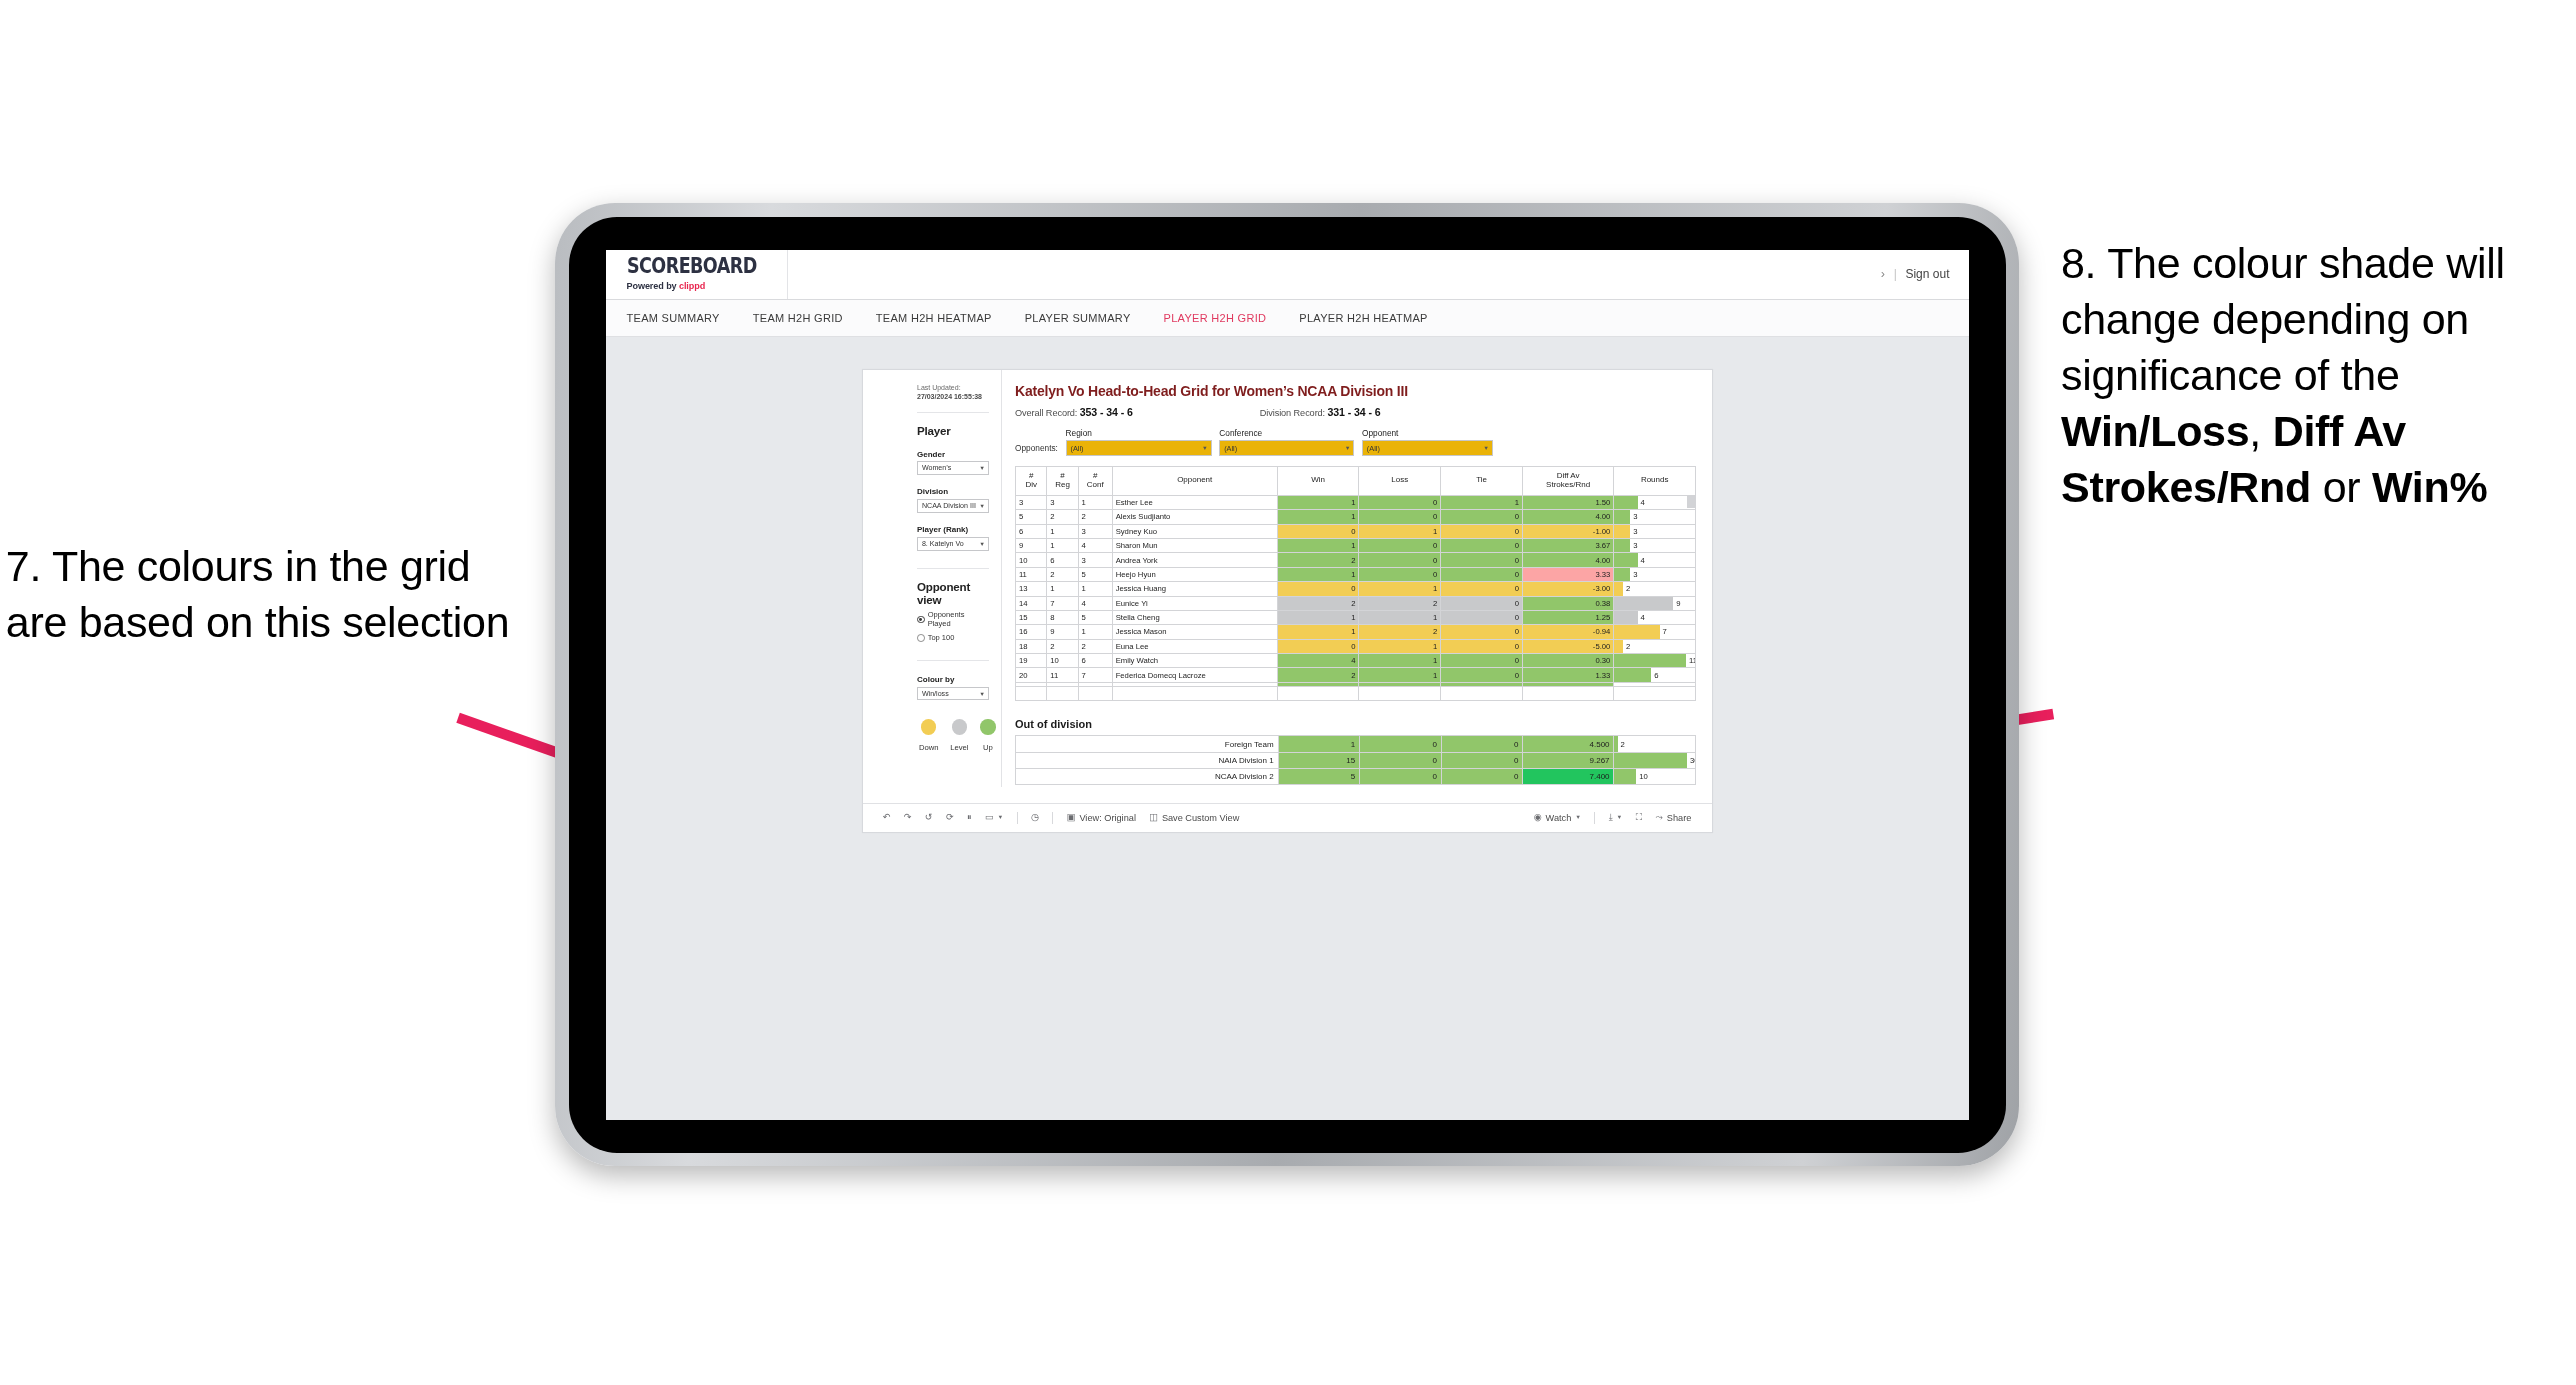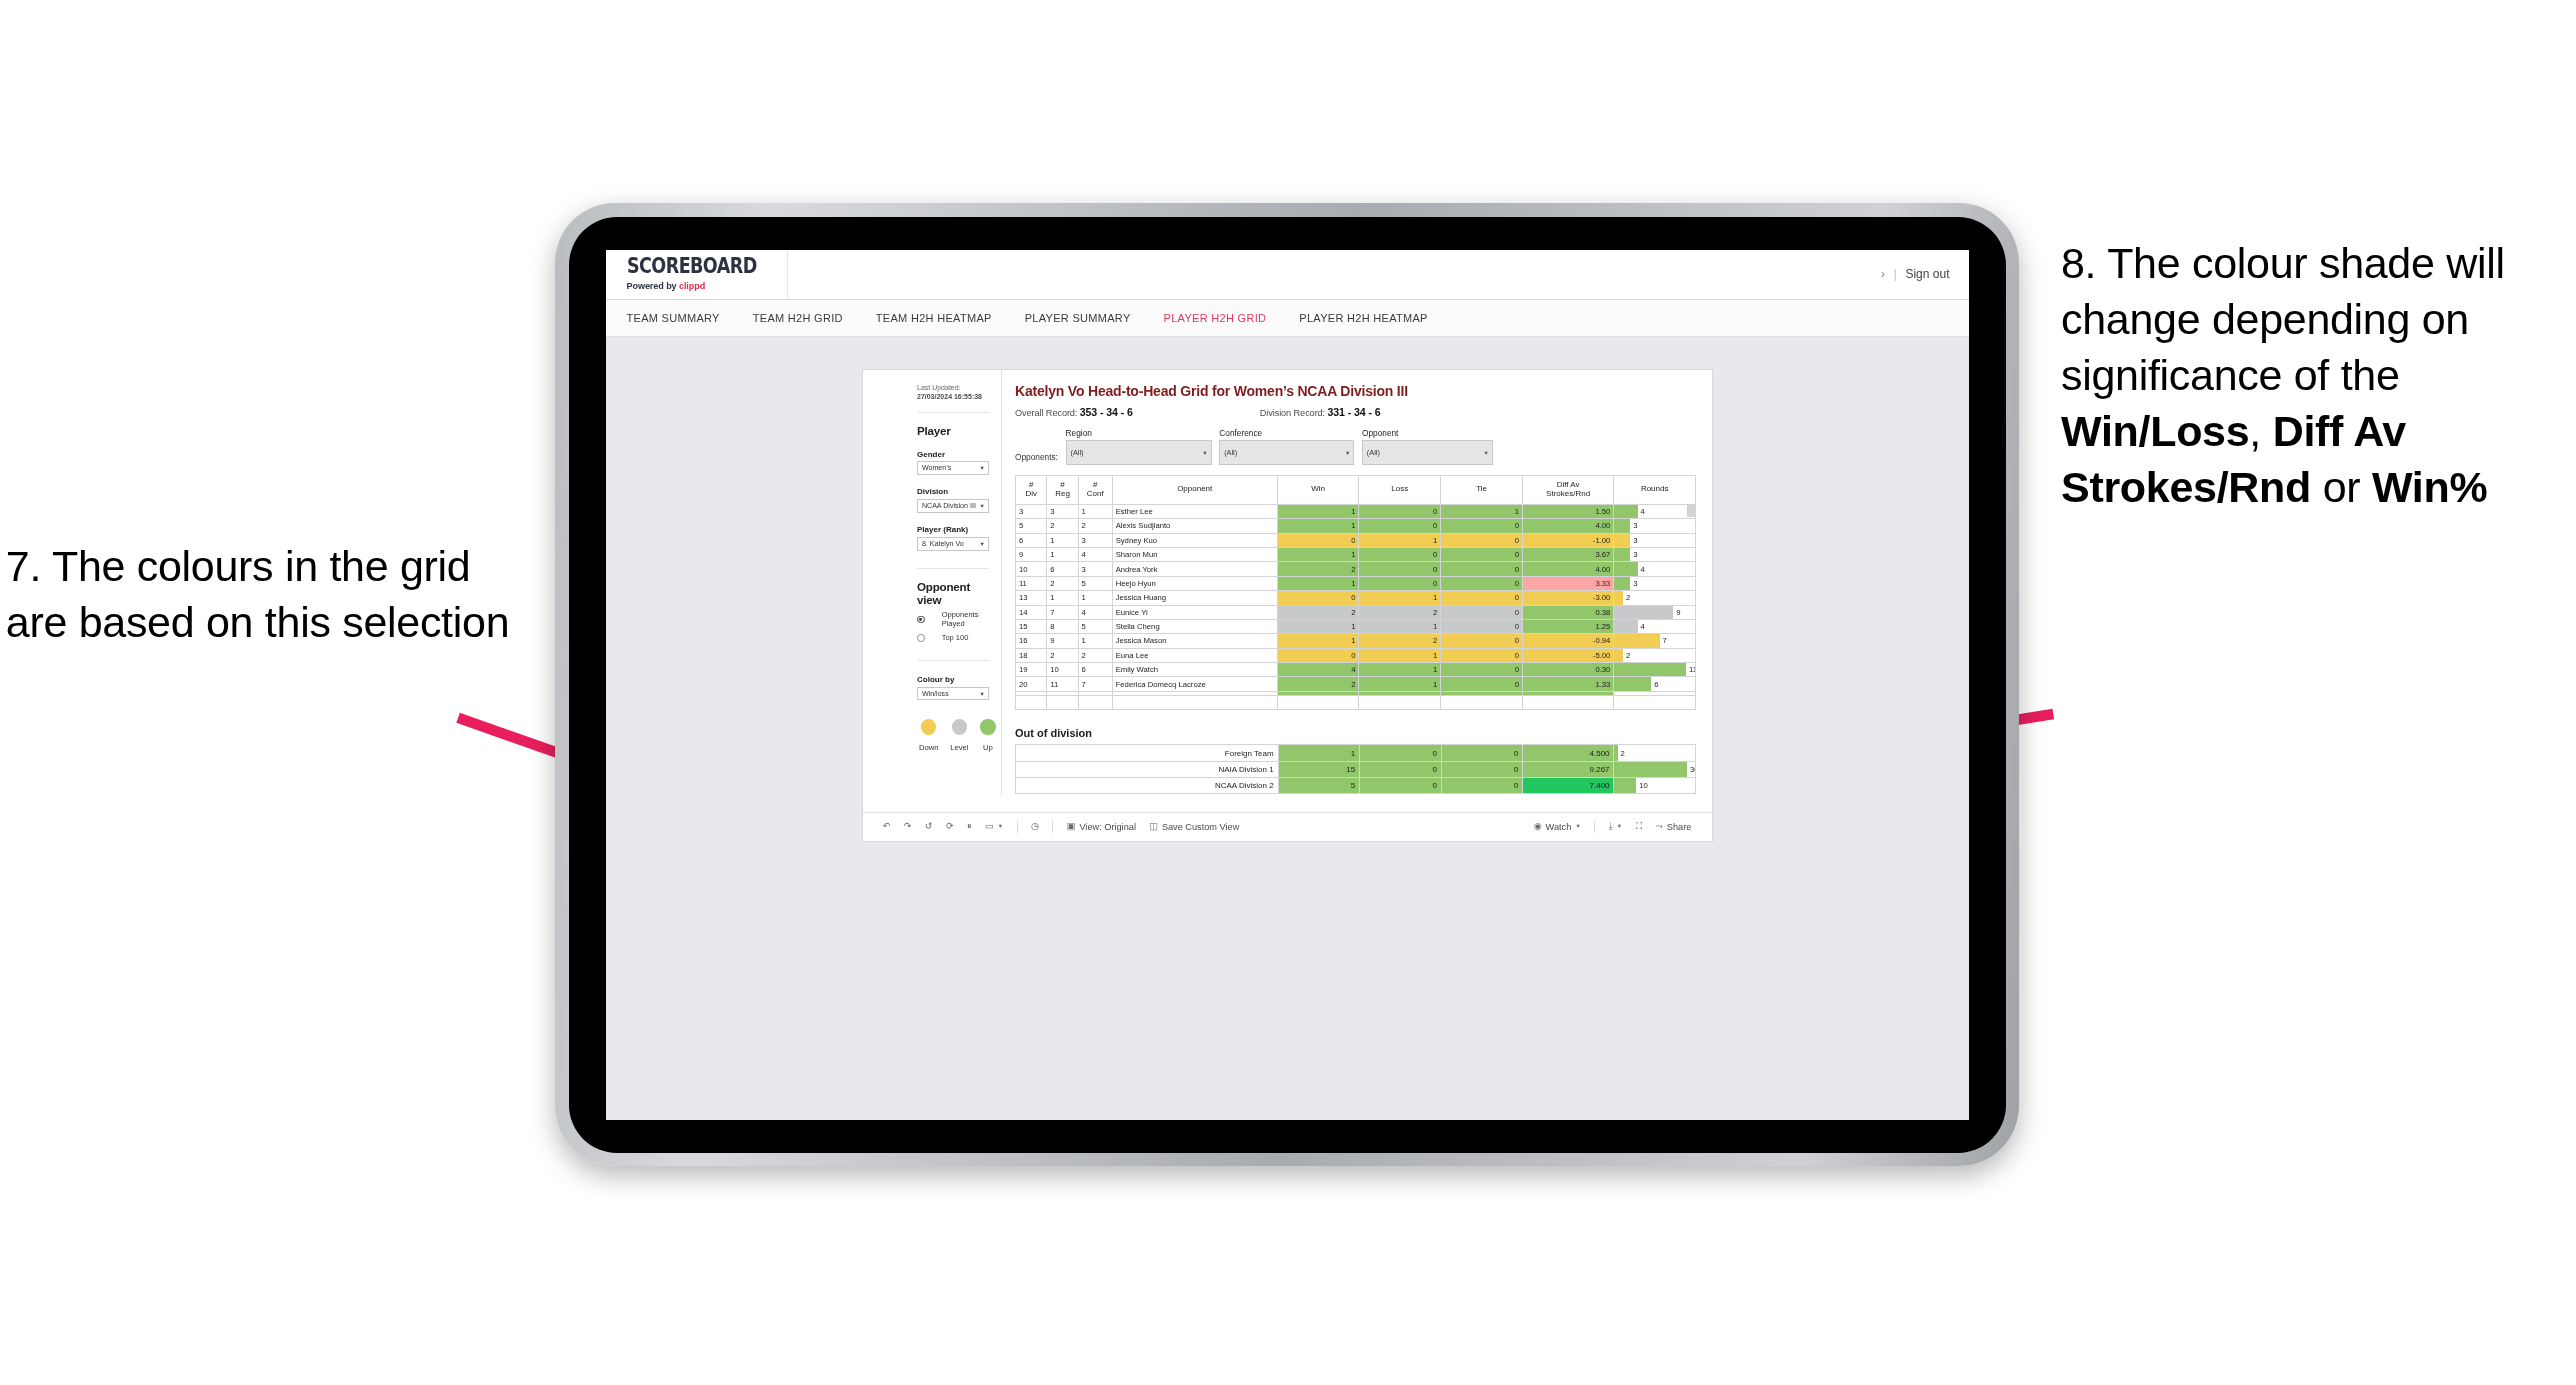--- a/index.html
+++ b/index.html
@@ -159,21 +159,21 @@
     margin-top: 2.9px;
     height: 13.5px;
     border: 1px solid #c6c7ca;
     background: #fff;
     display: flex; align-items: center;
     padding: 0 2.9px 0 3.9px;
     font-size: 7.1px; color: #333;
     cursor: pointer;
   }
   .fselect .caret { margin-left: auto; font-size: 5.8px; color: #555; }
-  .radio-row { display: flex; align-items: center; gap: 17px; margin-top: 4.8px; }
+  .radio-row { display: flex; align-items: center; gap: 3px; margin-top: 4.8px; }
   .radio {
     width: 7.7px; height: 7.7px; border-radius: 50%;
     border: 1px solid #8b8b8b; background: #fff; flex: none;
     position: relative;
   }
   .radio.on { border-color: #3b3b3b; }
   .radio.on::after {
     content:""; position:absolute; left:1.4px; top:1.4px;
     width:2.9px; height:2.9px; border-radius:50%; background:#3b3b3b;
   }
@@ -191,21 +191,21 @@
   }
   .recrow .rec { letter-spacing: -0.1px; }
   .recrow .rec b { color: #111; font-size: 10.6px; }
   .recrow .rec.second { margin-left: 127px; }
 
   .filters { display: flex; align-items: flex-end; margin-top: 10.6px; gap: 7.7px; }
   .filters .optxt { font-size: 8.3px; color: #333; padding-bottom: 2.9px; }
   .fcol { display: flex; flex-direction: column; }
   .fcol .cap { font-size: 8.3px; color: #222; margin-bottom: 1.9px; }
   .fcol .box {
-    height: 25px; border: 1px solid #c6c7ca; background: #e5e5e5;
+    height: 16px; border: 1px solid #c6c7ca; background: #eab308;
     display: flex; align-items: center; padding: 0 2.9px 0 3.9px;
     font-size: 7.3px; color: #333;
   }
   .fcol .box .caret { margin-left: auto; font-size: 5.8px; color: #555; }
   .fcol.w1 .box { width: 146px; }
   .fcol.w2 .box { width: 135px; }
   .fcol.w3 .box { width: 131px; }
 
   
   .gridwrap { margin-top: 9.6px; position: relative; }

